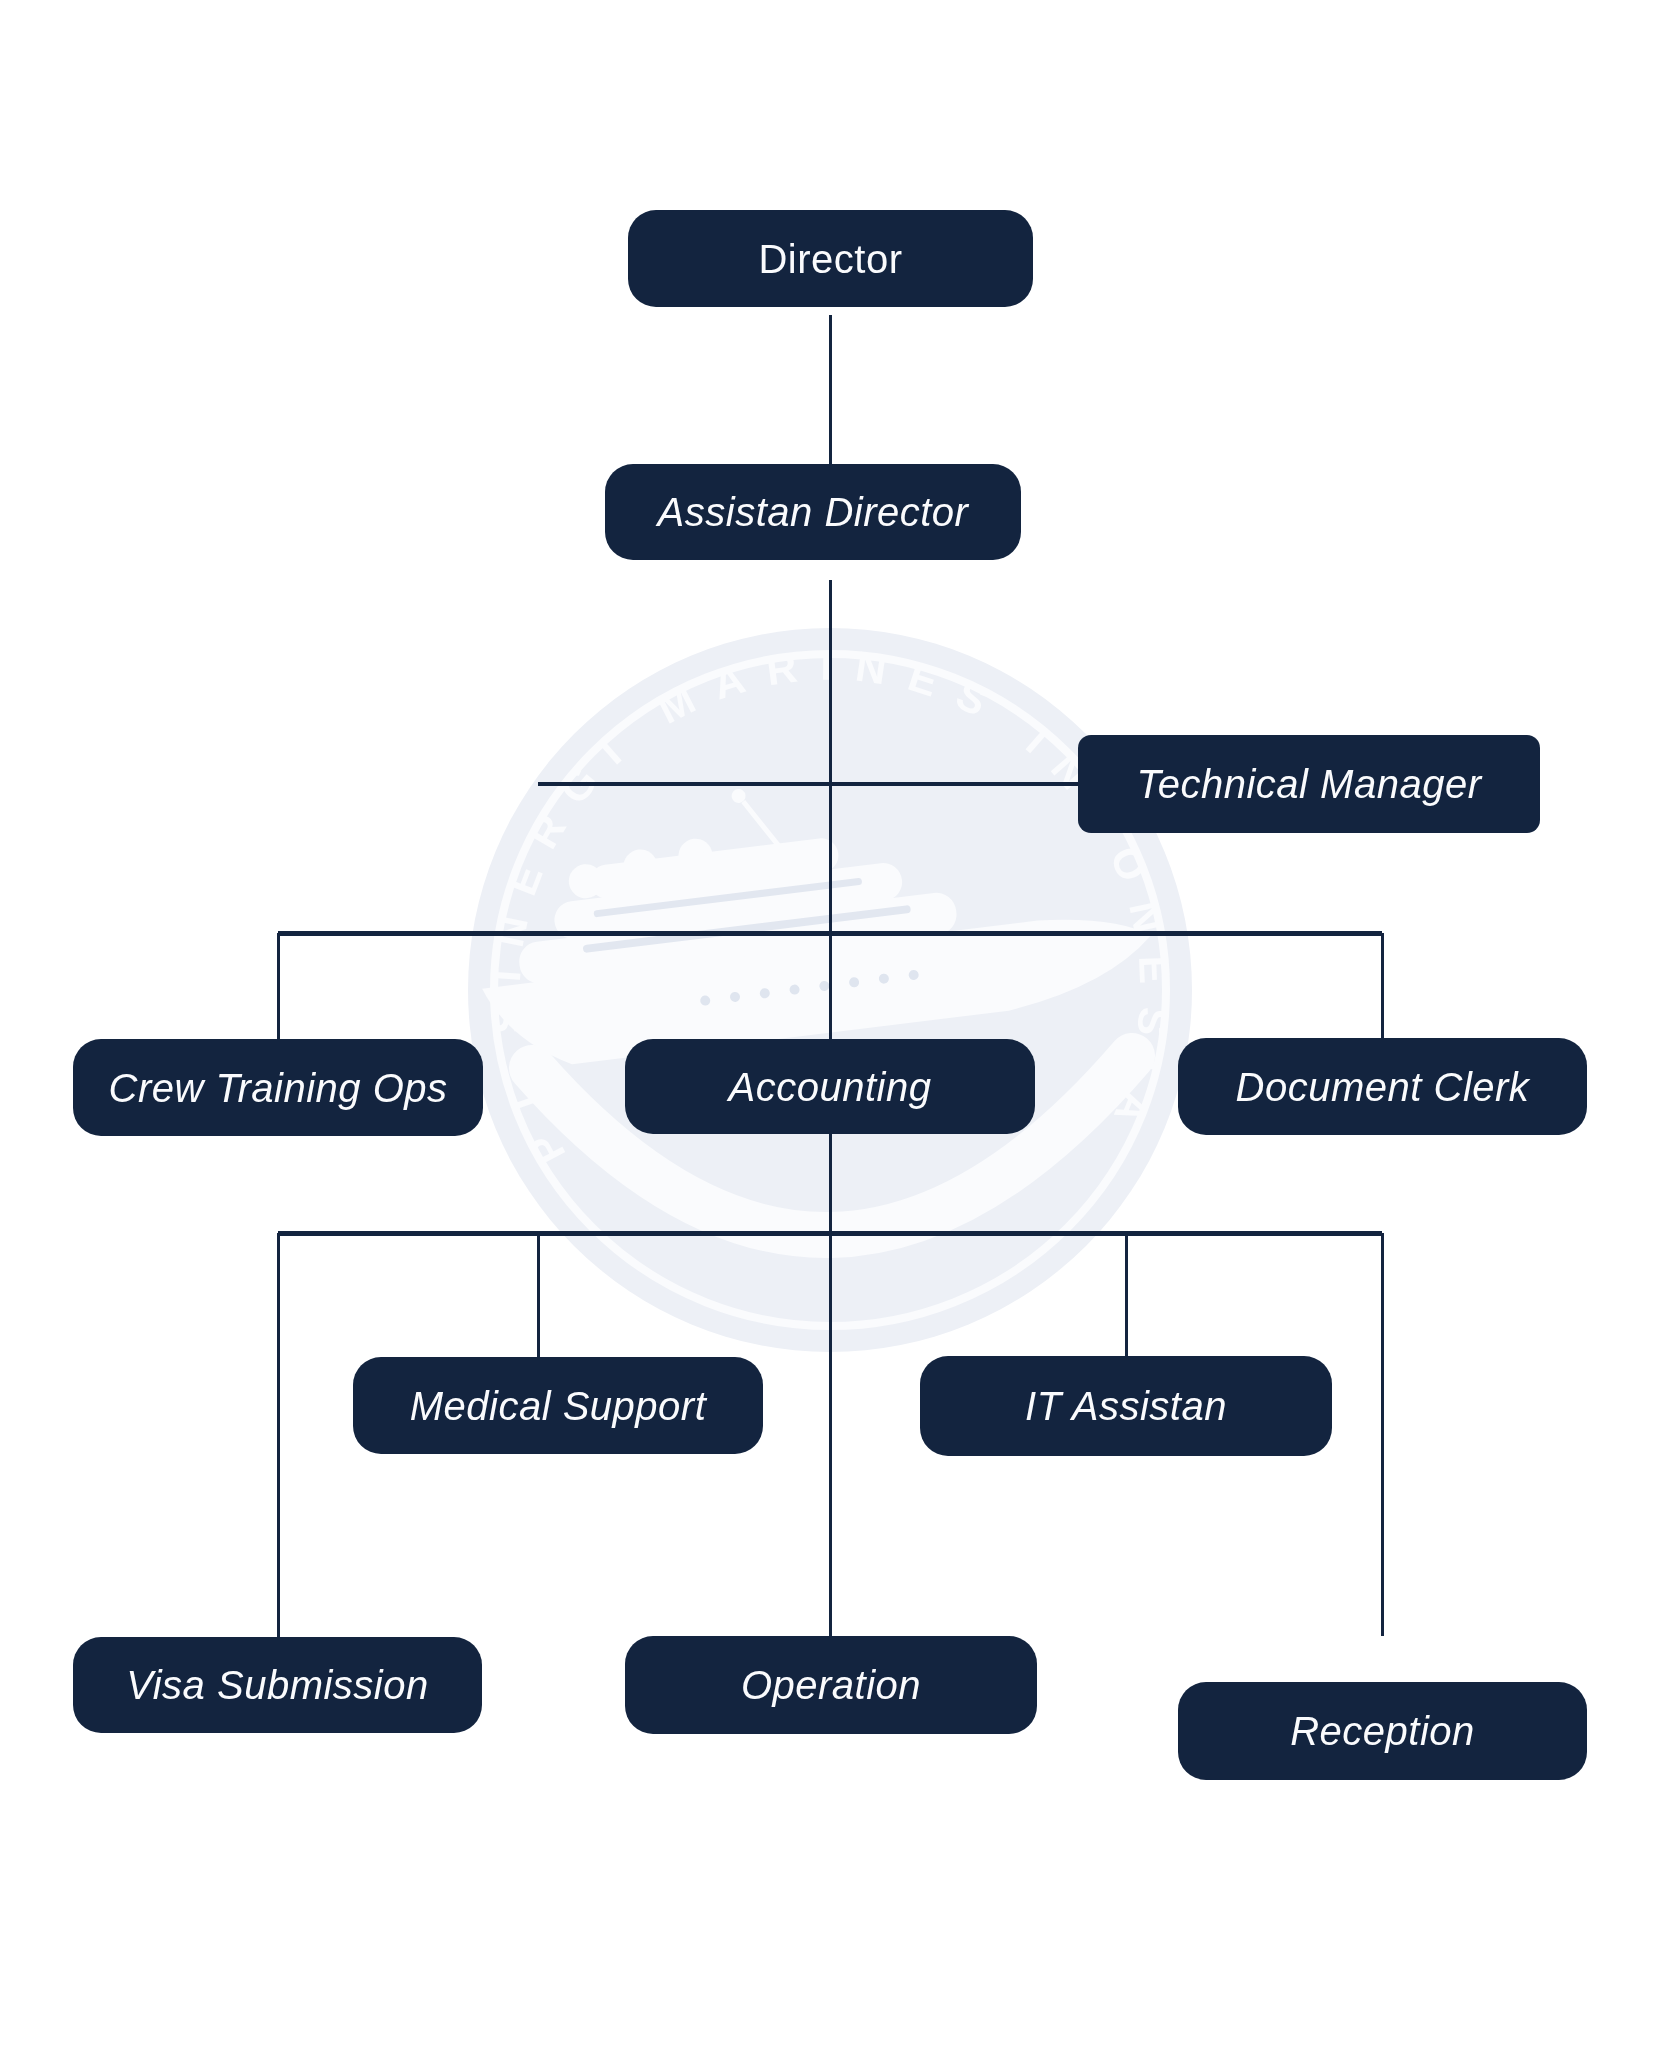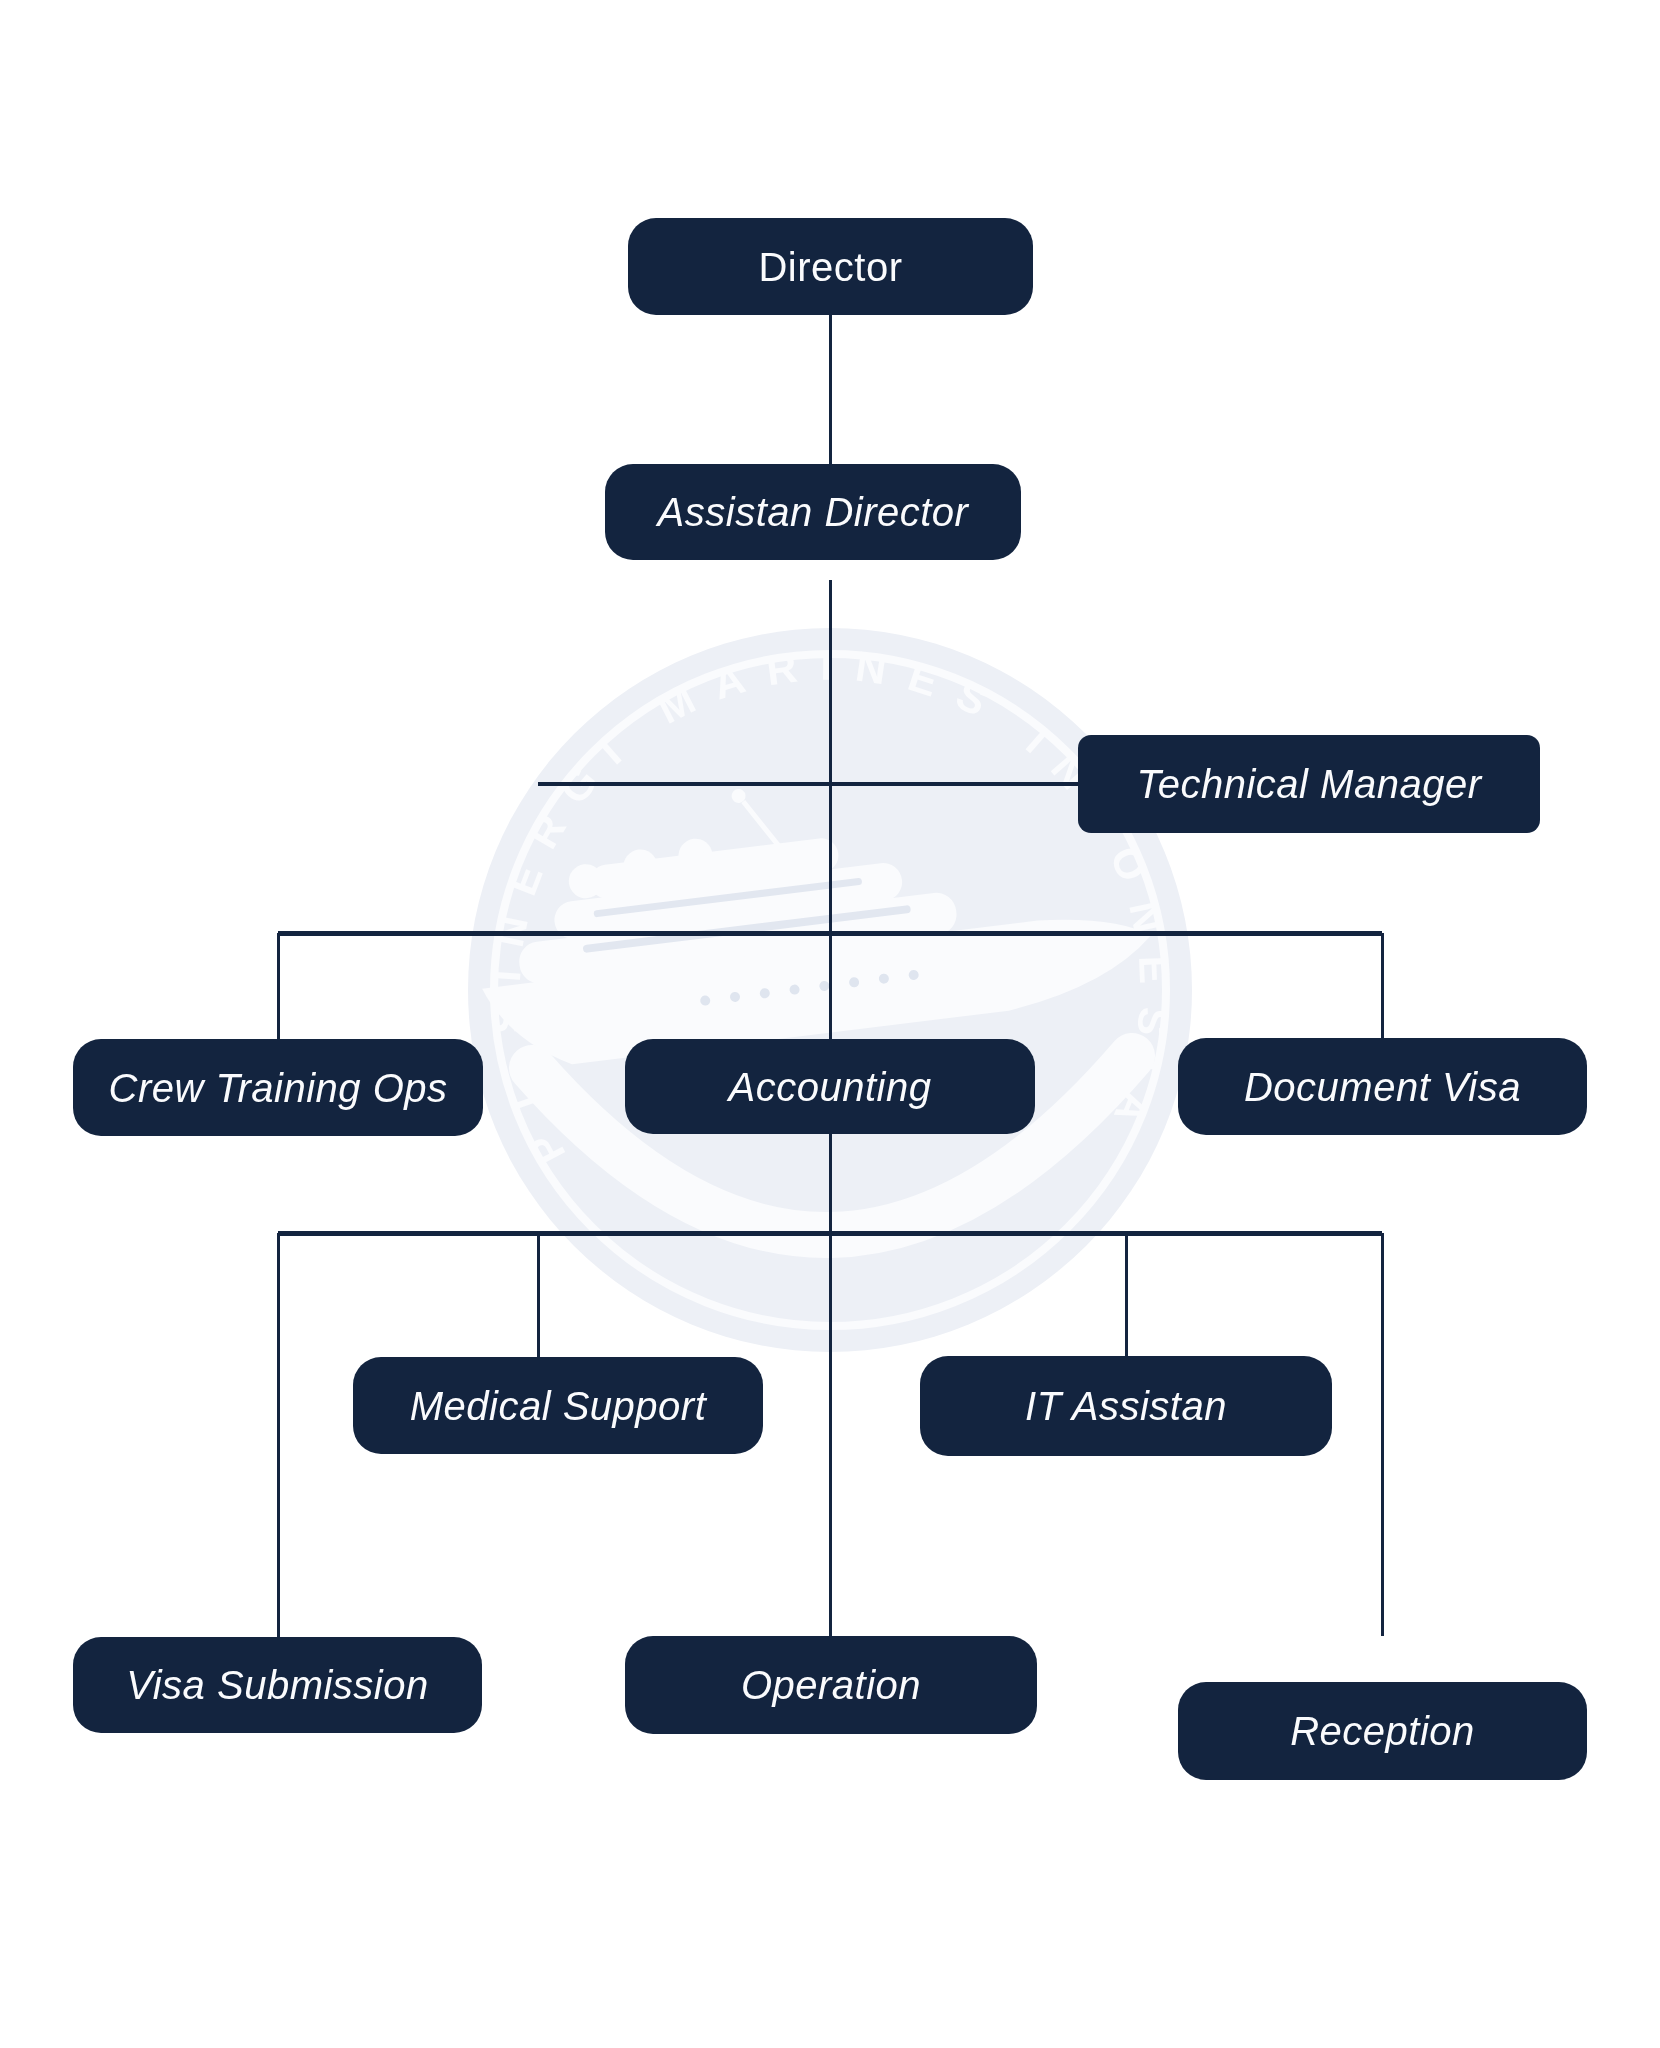--- a/index.html
+++ b/index.html
@@ -91,37 +91,37 @@
   <div class="connector" style="left:828.5px; top:933px;  width:3px;    height:107px;"></div>
   <div class="connector" style="left:1380.5px;top:933px;  width:3px;    height:106px;"></div>
   <div class="connector" style="left:828.5px; top:1134px; width:3px;    height:100px;"></div>
   <div class="connector" style="left:278px;   top:1231px; width:1104px; height:5px;"></div>
   <div class="connector" style="left:276.5px; top:1233px; width:3px;    height:405px;"></div>
   <div class="connector" style="left:536.5px; top:1233px; width:3px;    height:125px;"></div>
   <div class="connector" style="left:828.5px; top:1233px; width:3px;    height:404px;"></div>
   <div class="connector" style="left:1124.5px;top:1233px; width:3px;    height:124px;"></div>
   <div class="connector" style="left:1380.5px;top:1233px; width:3px;    height:403px;"></div>
 
-  <div class="node upright" style="left:628px;  top:218px;  width:405px; height:97px;">
+  <div class="node upright" style="left:628px;  top:210px;  width:405px; height:97px;">
     <span class="label">Director</span>
   </div>
   <div class="node" style="left:605px;  top:464px;  width:416px; height:96px;">
     <span class="label">Assistan Director</span>
   </div>
   <div class="node" style="left:1078px; top:735px;  width:462px; height:98px;border-radius:13px;">
     <span class="label">Technical Manager</span>
   </div>
   <div class="node" style="left:73px;   top:1039px; width:410px; height:97px;">
     <span class="label">Crew Training Ops</span>
   </div>
   <div class="node" style="left:625px;  top:1039px; width:410px; height:95px;">
     <span class="label">Accounting</span>
   </div>
   <div class="node" style="left:1178px; top:1038px; width:409px; height:97px;">
-    <span class="label">Document Visa</span>
+    <span class="label">Document Clerk</span>
   </div>
   <div class="node" style="left:333px;  top:1357px; width:410px; height:97px;margin-left:20px;">
     <span class="label">Medical Support</span>
   </div>
   <div class="node" style="left:920px;  top:1356px; width:412px; height:100px;">
     <span class="label">IT Assistan</span>
   </div>
   <div class="node" style="left:73px;   top:1637px; width:409px; height:96px;">
     <span class="label">Visa Submission</span>
   </div>

